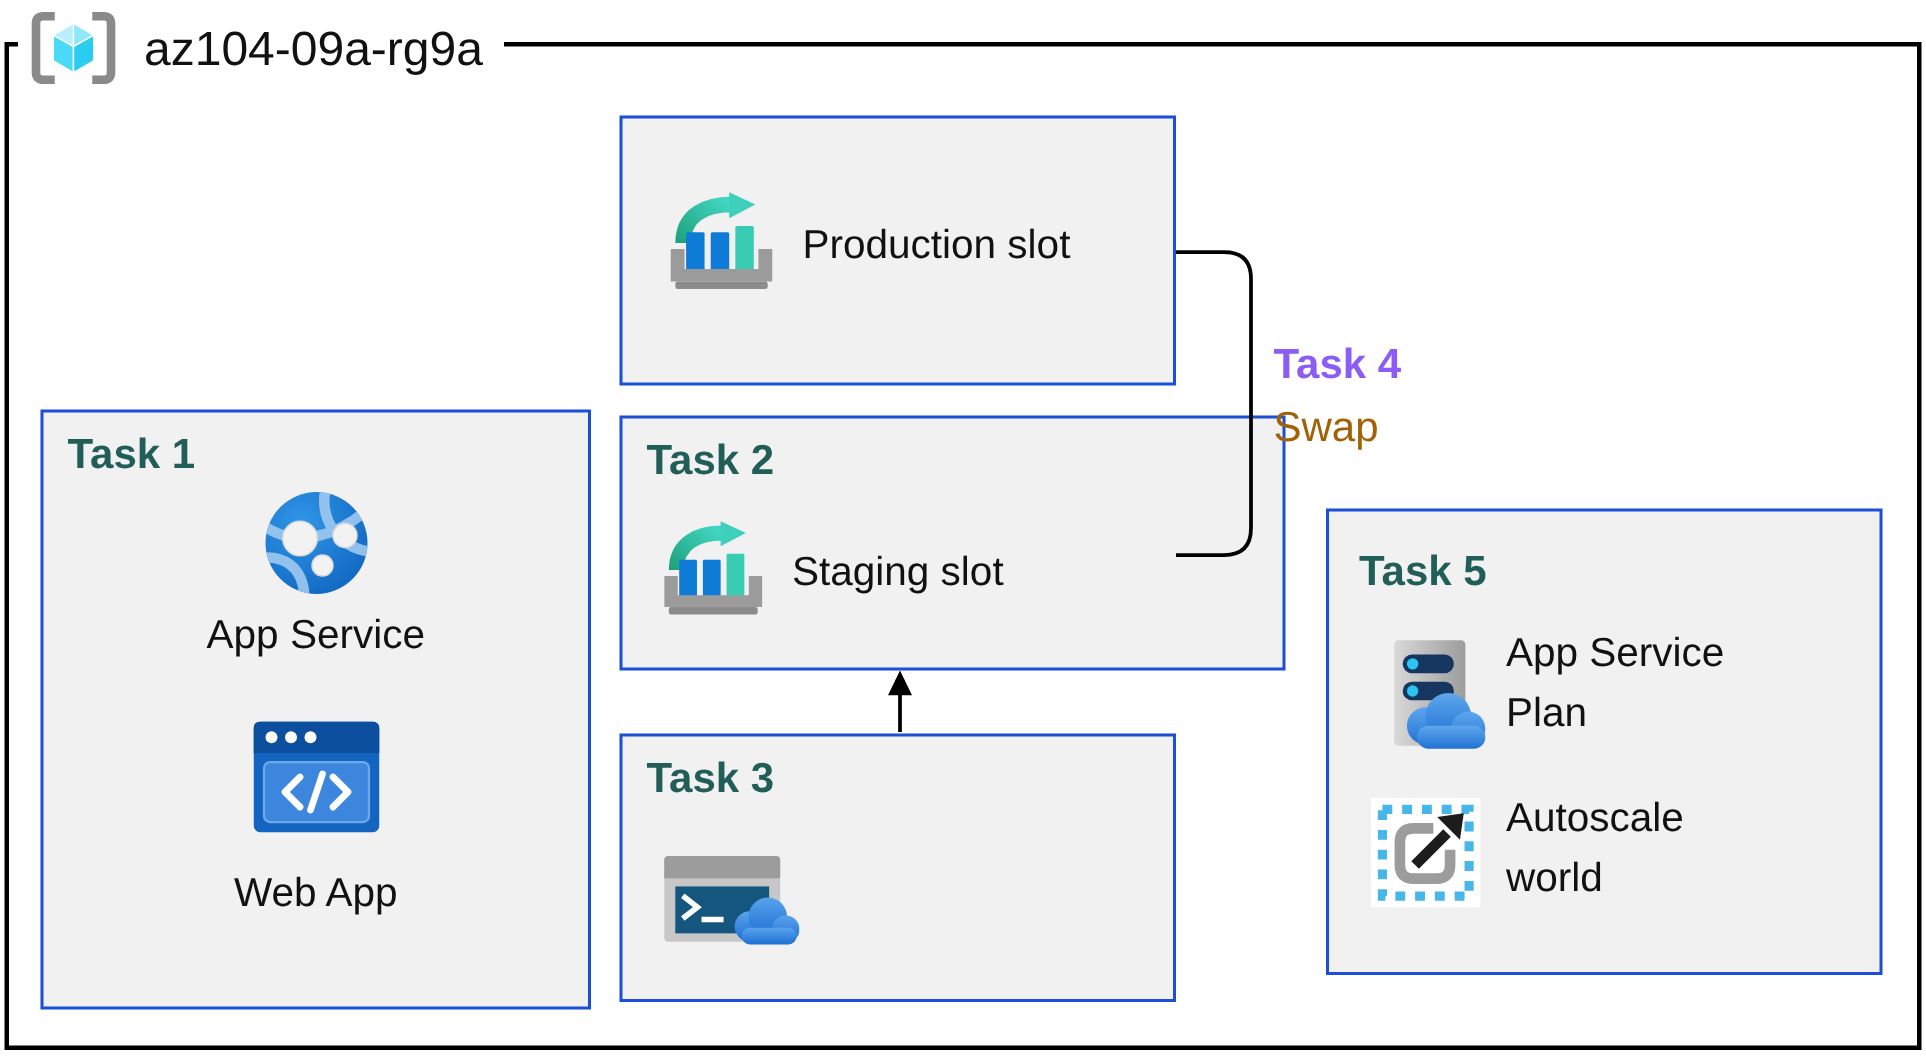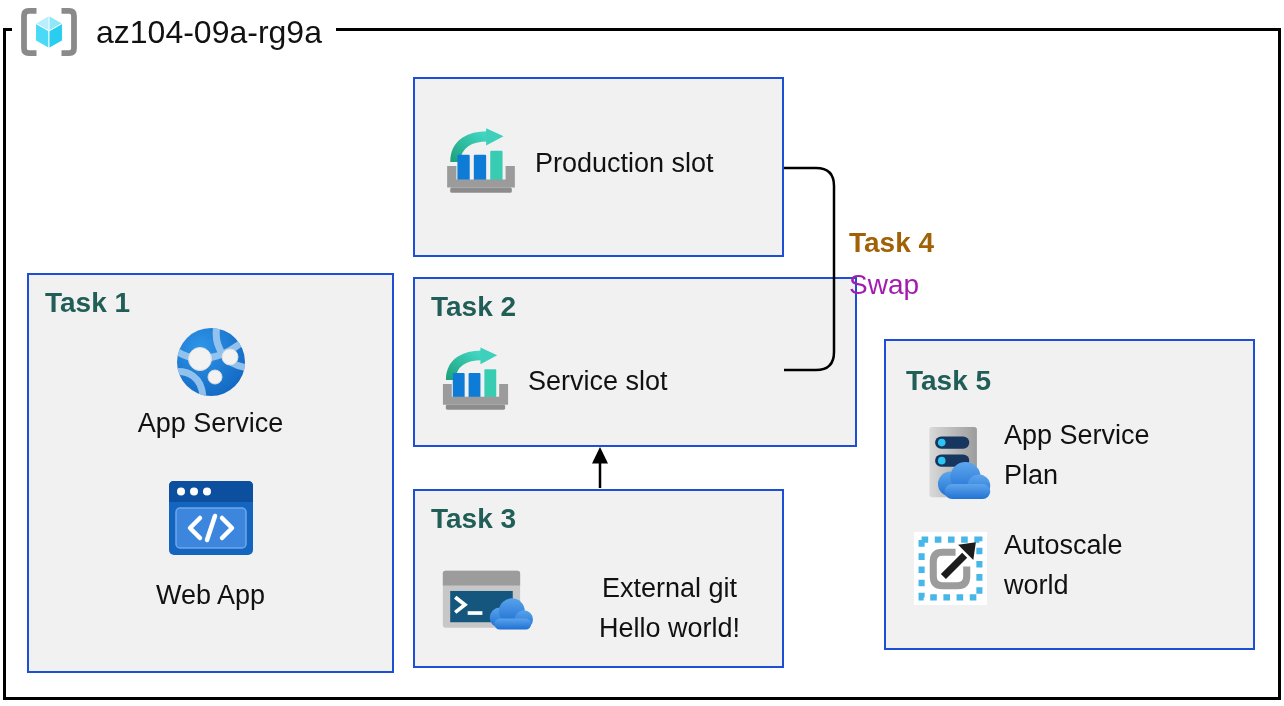--- a/index.html
+++ b/index.html
@@ -27,22 +27,22 @@
   .task-heading{
     position:absolute;left:16px;top:12px;font-size:28px;font-weight:bold;color:#215E58;
   }
   #box-task5 .task-heading{left:20px;top:24px;}
   .label{font-size:27px;color:#111;white-space:nowrap;}
   .icon-row{position:absolute;display:flex;align-items:center;gap:14px;}
   .centered-x{left:50%;transform:translateX(-50%);}
   .abs{position:absolute;}
   .two-line{font-size:27px;line-height:40px;color:#111;}
   #task4-label{position:absolute;left:849px;top:227px;z-index:3;}
-  #task4-label .task4-heading{font-size:28px;font-weight:bold;color:#a16207;}
-  #task4-label .task4-sub{font-size:28px;color:#a21caf;margin-top:10px;}
+  #task4-label .task4-heading{font-size:28px;font-weight:bold;color:#8b5cf6;}
+  #task4-label .task4-sub{font-size:28px;color:#a16207;margin-top:10px;}
   #connector-overlay{position:absolute;left:0;top:0;width:1284px;height:706px;z-index:4;pointer-events:none;}
 </style>
 </head>
 <body>
 
 <div id="canvas">
 
   <div class="outer-border"></div>
 
   <div class="rg-label">
@@ -128,21 +128,21 @@
           </linearGradient>
         </defs>
         <path d="M14 34 C14 15 30 9 45 9" fill="none" stroke="url(#arrG2)" stroke-width="10"></path>
         <polygon points="44,1 61,9 44,18" fill="#3ED0BA"></polygon>
         <rect x="16" y="27" width="12" height="27" rx="1" fill="#0E7CD6"></rect>
         <rect x="32" y="27" width="12" height="27" rx="1" fill="#0E7CD6"></rect>
         <rect x="48" y="23" width="12" height="31" rx="1" fill="#38CCB3"></rect>
         <path d="M6 38 H15 V51 H63 V38 H72 V59 H6 Z" fill="#9B9B9B"></path>
         <rect x="9" y="59" width="60" height="5" rx="1.5" fill="#8C8C8C"></rect>
       </svg>
-      <span class="label">Service slot</span>
+      <span class="label">Staging slot</span>
     </div>
   </div>
 
   <div class="box" id="box-task3">
     <div class="task-heading">Task 3</div>
     <svg class="abs" style="left:26px;top:74px;" width="92" height="74" viewBox="0 0 100 80">
       <defs>
         <linearGradient id="cloudG3" x1="0" y1="0" x2="0" y2="1">
           <stop offset="0" stop-color="#58A3EC"></stop>
             <stop offset="1" stop-color="#1E6FD2"></stop>
@@ -155,24 +155,20 @@
         <polyline points="17,36 26,43 17,50"></polyline>
         <line x1="31" y1="52" x2="43" y2="52"></line>
       </g>
       <g fill="url(#cloudG3)">
         <circle cx="64" cy="57" r="11"></circle>
         <circle cx="77" cy="50" r="14"></circle>
         <circle cx="90" cy="59" r="10"></circle>
         <rect x="58" y="58" width="40" height="12" rx="6"></rect>
       </g>
     </svg>
-    <div class="two-line abs" style="left:150px;right:8px;top:77px;text-align:center;">
-      <div>External git</div>
-      <div>Hello world!</div>
-    </div>
   </div>
 
   <div id="task4-label">
     <div class="task4-heading">Task 4</div>
     <div class="task4-sub">Swap</div>
   </div>
 
   <div class="box" id="box-task5">
     <div class="task-heading">Task 5</div>
     <svg class="abs" style="left:32px;top:84px;" width="76" height="76" viewBox="0 0 80 80">

